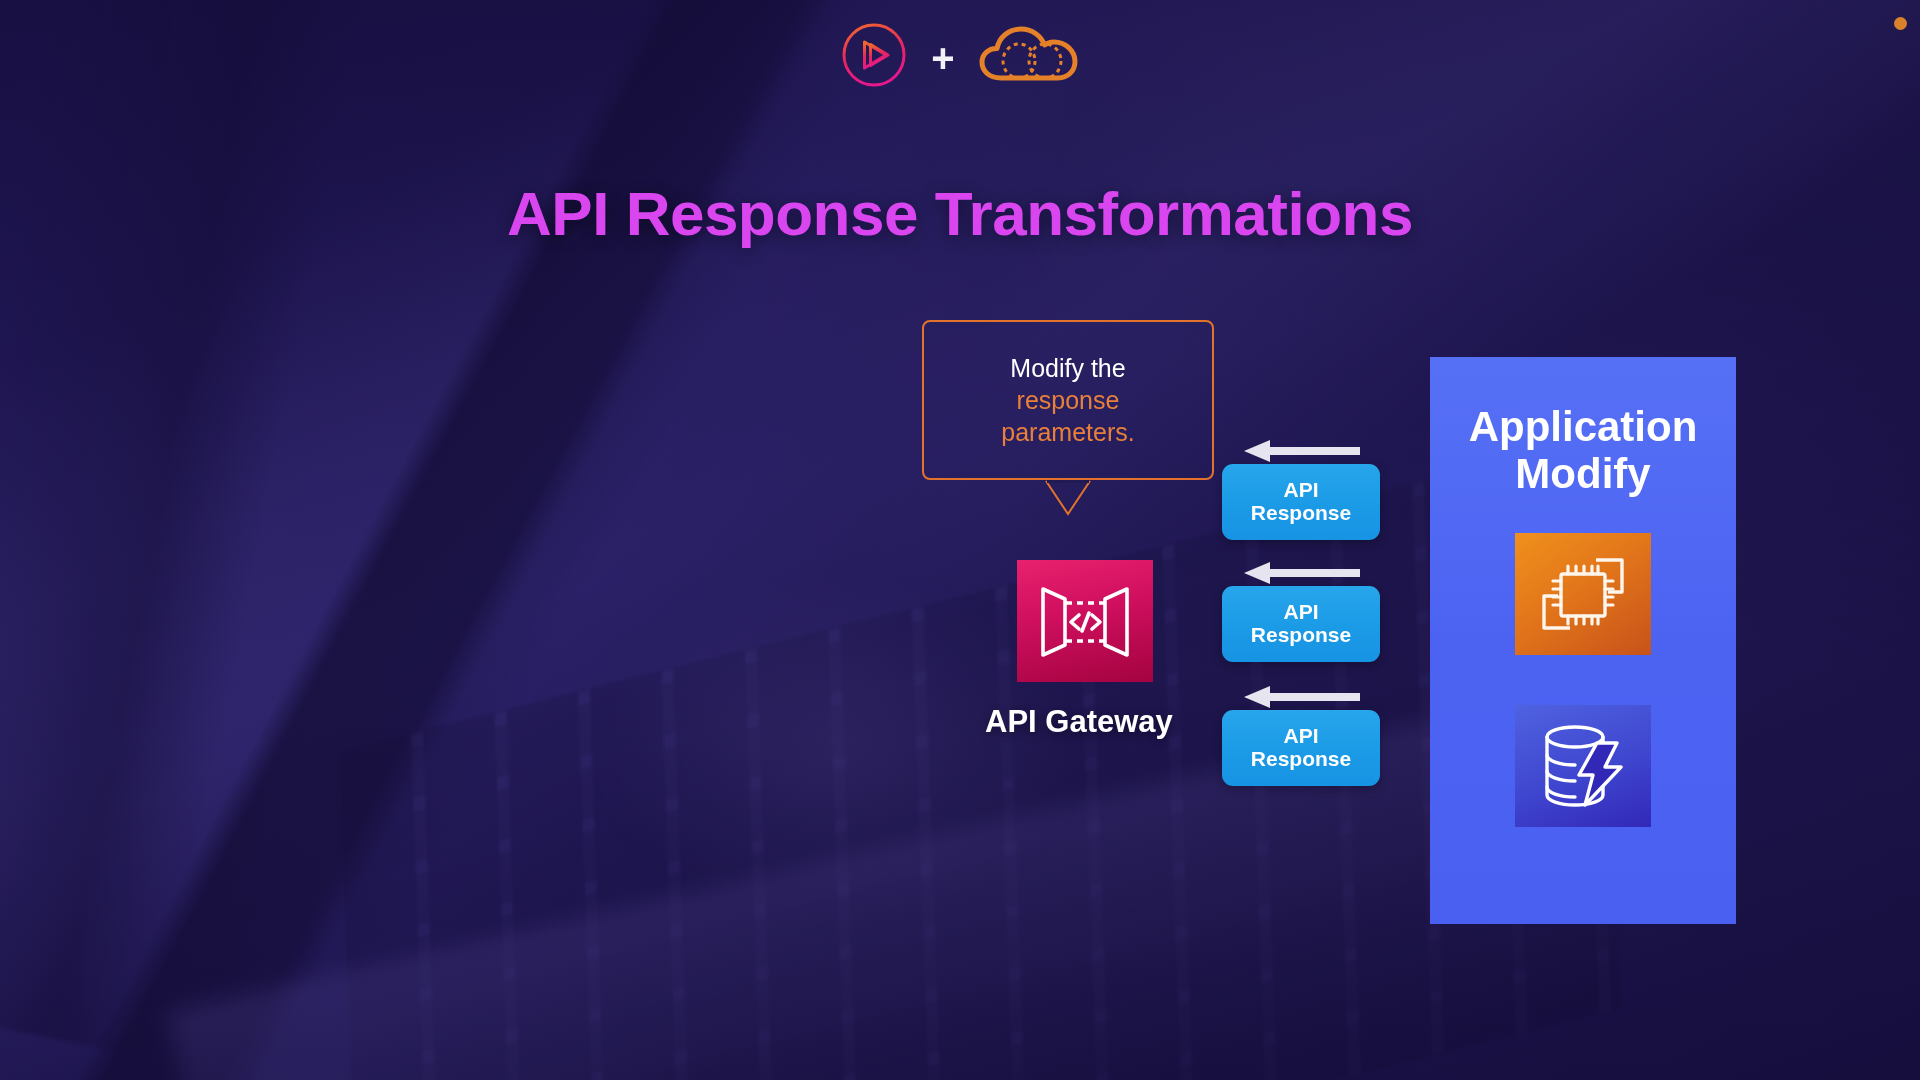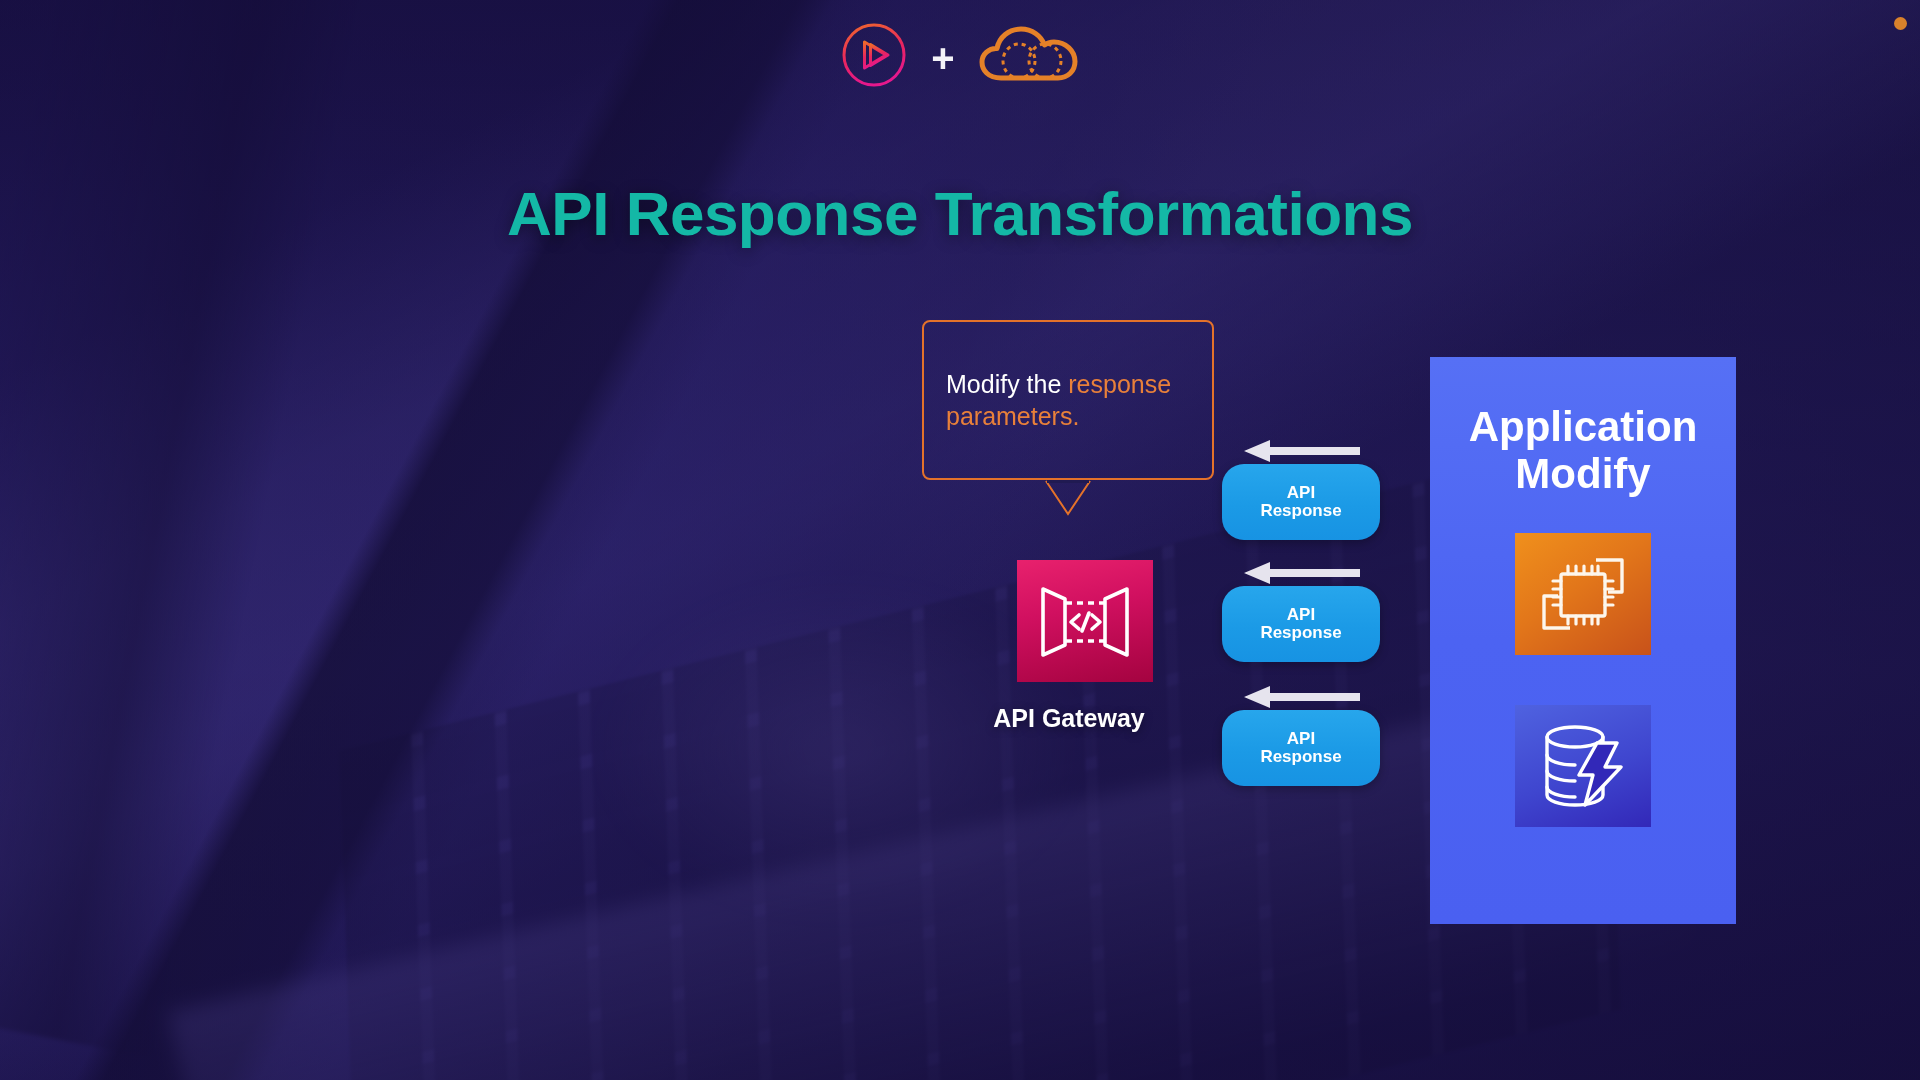--- a/index.html
+++ b/index.html
@@ -70,68 +70,68 @@
   }
   .plus-sign {
     color:#f3f2f8; font-size:40px; font-weight:700; line-height:1;
     margin-top:2px;
   }
 
   
   .page-title {
     position:absolute; top:178px; left:0; right:0;
     text-align:center; z-index:6;
-    color:#14b8a6; font-size:62px; font-weight:700; letter-spacing:-.5px;
+    color:#d946ef; font-size:62px; font-weight:700; letter-spacing:-.5px;
     text-shadow:0 3px 16px rgba(0,0,0,.45);
   }
 
   
   .callout {
     position:absolute; left:922px; top:320px; width:292px; height:160px;
     border:2px solid #e4722a; border-radius:8px;
     z-index:6;
     display:flex; align-items:center; justify-content:center;
   }
   .callout-text {
-    font-size:25px; line-height:1.28; color:#ffffff;
-    padding:0 22px;
+    text-align:center; font-size:25px; line-height:1.28; color:#ffffff;
+    padding:0 32px;
   }
   .callout-text .hl { color:#e8803a; }
   .callout-tail {
     position:absolute; left:calc(50% - 24px); top:158px;
     width:48px; height:38px;
     overflow:hidden;
   }
   .callout-tail svg { display:block; }
 
   
   .gw-wrap {
     position:absolute; left:1017px; top:560px; z-index:6; text-align:center;
   }
   .gw-tile {
     width:136px; height:122px;
     background:linear-gradient(168deg, #e8216d 0%, #d11060 40%, #a40340 100%);
     display:flex; align-items:center; justify-content:center;
   }
   .gw-label {
-    margin-top:22px; color:#ffffff; font-size:25px; font-weight:700;
+    margin-top:22px; color:#ffffff; font-size:31px; font-weight:700;
     text-shadow:0 2px 10px rgba(0,0,0,.4);
     white-space:nowrap; margin-left:-32px;
   }
 
   
   .resp-col { position:absolute; left:1222px; top:438px; z-index:6; }
   .resp-unit { position:relative; }
   .arrow { position:relative; height:26px; margin-left:22px; }
   .arrow svg { display:block; }
   .resp-box {
-    width:158px; height:76px; border-radius:22px;
+    width:158px; height:76px; border-radius:11px;
     background:linear-gradient(180deg, #27a6ec 0%, #1b9ae6 55%, #1793e3 100%);
     display:flex; flex-direction:column; align-items:center; justify-content:center;
-    color:#ffffff; font-size:17px; font-weight:700; line-height:1.08;
+    color:#ffffff; font-size:21px; font-weight:700; line-height:1.08;
     box-shadow:0 3px 10px rgba(0,0,0,.28);
   }
   .gap-a { height:20px; }
   .gap-b { height:22px; }
 
   
   .backend {
     position:absolute; left:1430px; top:357px; width:306px; height:567px;
     background:linear-gradient(180deg, #5670f5 0%, #4c63f2 50%, #4a60f1 100%);
     z-index:5;

